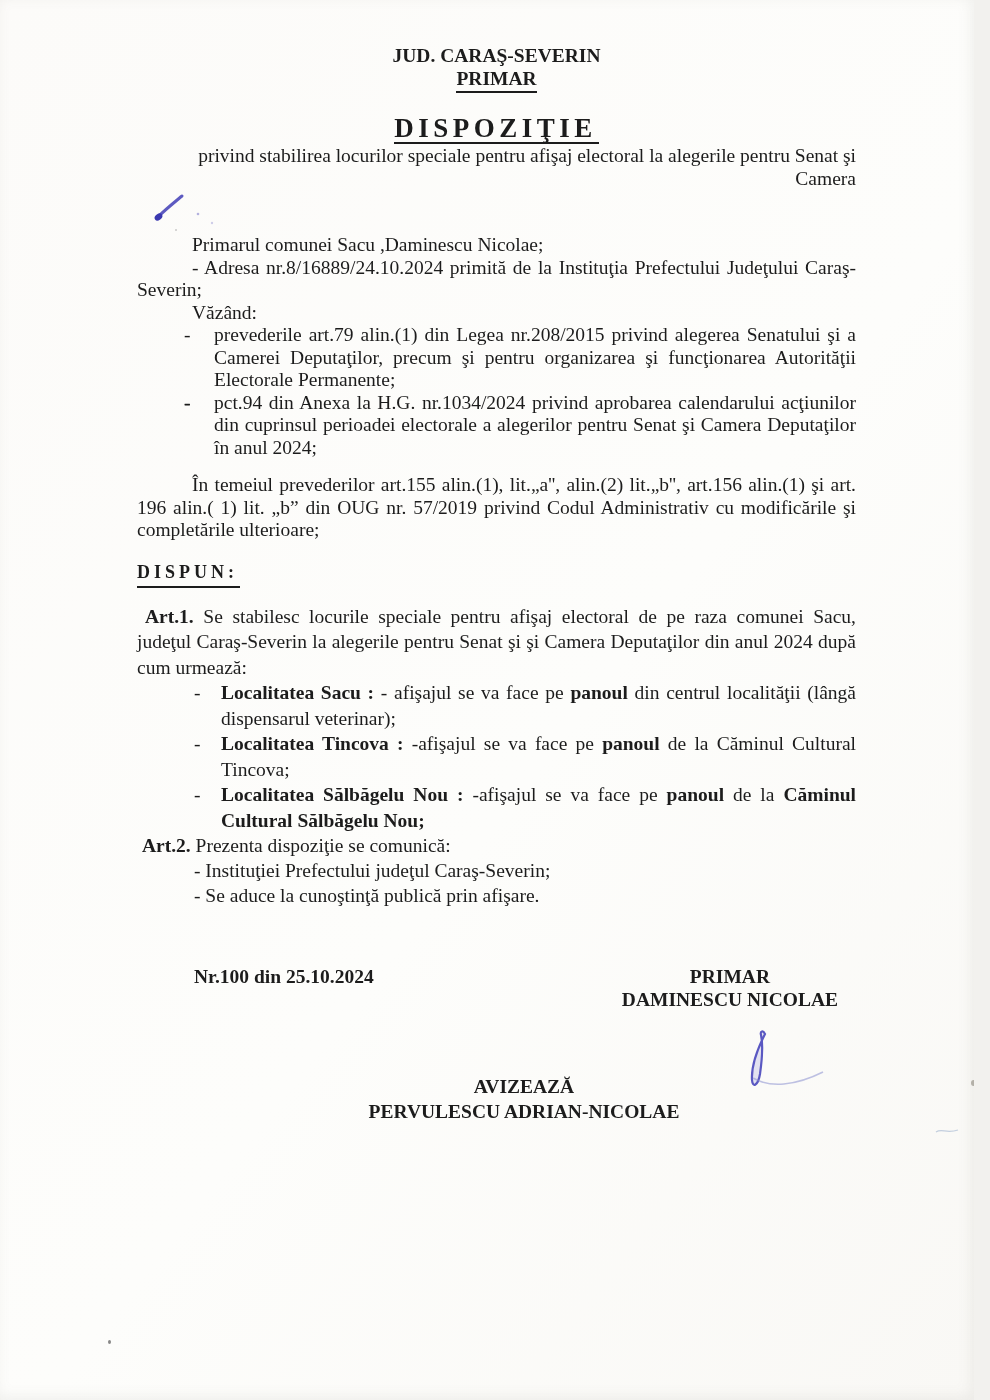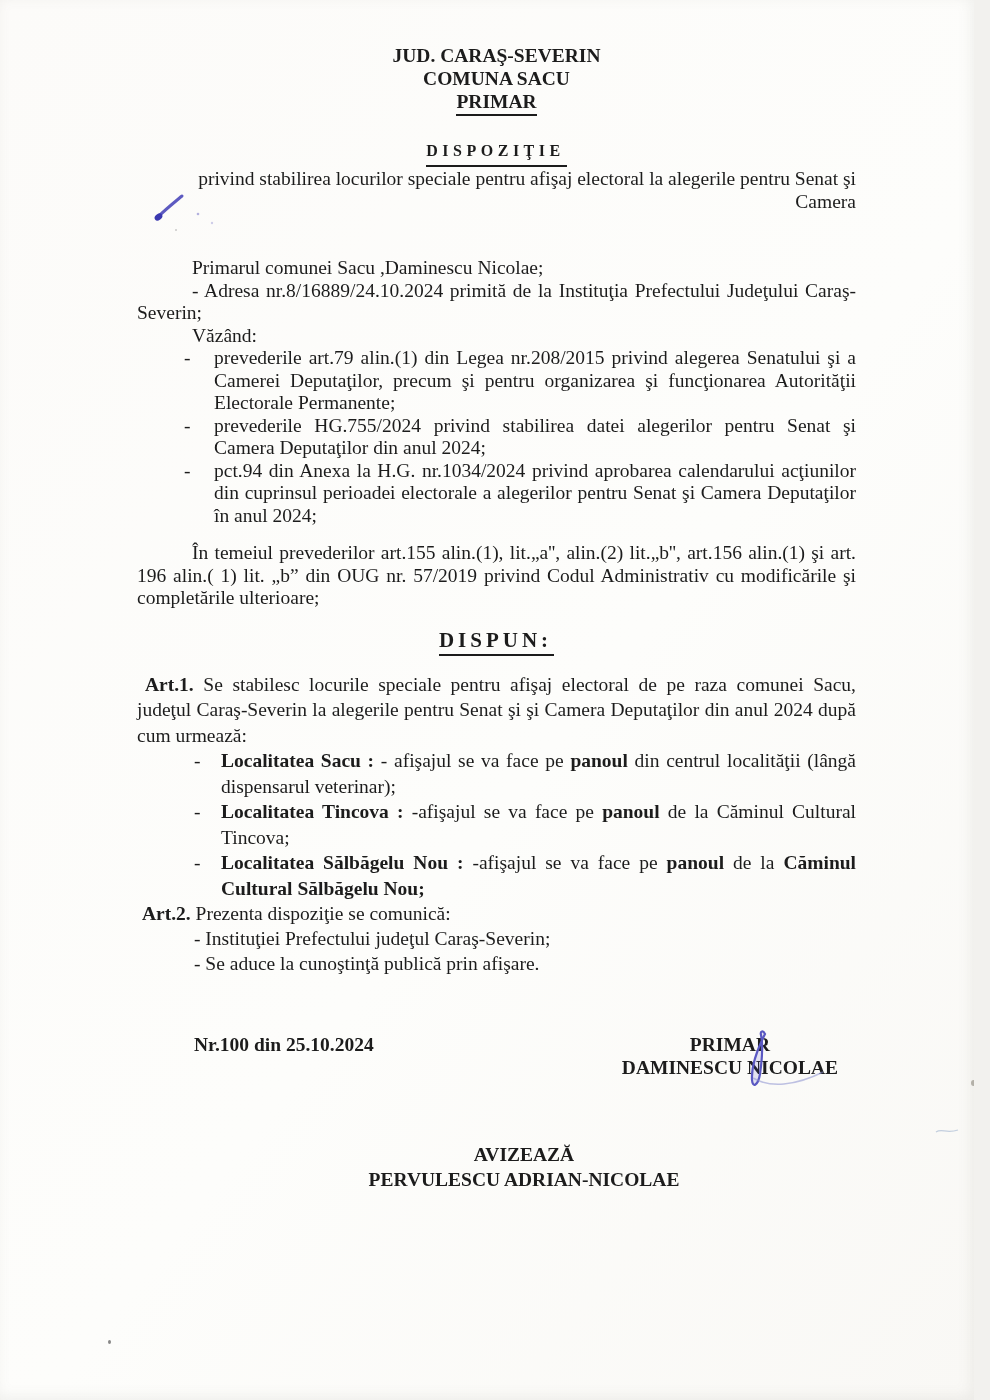--- a/index.html
+++ b/index.html
@@ -8,68 +8,66 @@
     position:relative;width:974px;height:1400px;overflow:hidden;
     background:linear-gradient(128deg,#fcfbf9 0%,#fdfdfb 55%,#f9f8f5 100%);
     color:#1c1c1c;
     box-shadow:inset -3px -3px 14px rgba(120,118,110,0.10);
   }
   .content{position:absolute;left:137px;top:44px;width:719px;font-size:19.5px;}
   .b{font-weight:bold;}
   .jus{text-align:justify;}
   .header-line{line-height:23px;text-align:center;}
   .u{display:inline-block;border-bottom:2px solid #1c1c1c;padding-bottom:1px;}
-  .doc-title{margin-top:22px;text-align:center;font-size:16px;line-height:26px;}
+  .doc-title{margin-top:22px;text-align:center;font-size:27px;line-height:26px;}
   .doc-title .u{letter-spacing:4.5px;padding-right:2px;font-weight:bold;}
   .subtitle{line-height:23px;text-align:right;}
   .preamble{margin-top:44px;line-height:22.5px;}
   .ind{text-indent:55px;}
   .v-item{position:relative;padding-left:77px;text-align:justify;line-height:22.5px;}
   .v-item .dash,.a-item .dash{position:absolute;}
   .v-item .dash{left:47px;top:0;}
   .temei{margin-top:15px;line-height:22.5px;text-align:justify;text-indent:55px;}
-  .dispun{margin-top:17px;margin-bottom:16px;text-align:center;font-size:21px;line-height:26px;}
+  .dispun{margin-top:17px;margin-bottom:16px;text-align:left;font-size:18px;line-height:26px;}
   .dispun .u{letter-spacing:4px;padding-right:2px;font-weight:bold;}
   .art1-p{line-height:25.5px;text-align:justify;text-indent:8px;}
   .a-item{position:relative;padding-left:84px;text-align:justify;line-height:25.5px;}
   .a-item .dash{left:57px;top:0;}
   .art2-p{line-height:25px;text-align:justify;text-indent:5px;}
   .art2-sub{line-height:25px;padding-left:57px;}
   .sig-row{margin-top:57px;display:flex;align-items:flex-start;}
   .sig-number{margin-left:57px;line-height:23px;}
   .sig-block{margin-left:auto;margin-right:18px;text-align:center;line-height:23px;}
   .approval{margin-top:64px;text-align:center;line-height:24.5px;padding-left:55px;}
   .speck{position:absolute;border-radius:50%;}
   svg{display:block;}
 </style>
 </head>
 <body>
 
 <div class="page">
   <div class="content">
 
     <div class="header-line b">JUD. CARAŞ-SEVERIN</div>
-    <div class="header-line b">COMUNA SACU</div>
     <div class="header-line b"><span class="u">PRIMAR</span></div>
 
     <div class="doc-title"><span class="u">DISPOZIŢIE</span></div>
     <div class="subtitle">privind stabilirea locurilor speciale pentru afişaj electoral la alegerile pentru Senat şi Camera</div>
 
     <div class="preamble">
       <div class="ind">Primarul comunei  Sacu ,Daminescu Nicolae;</div>
       <div class="ind jus">- Adresa nr.8/16889/24.10.2024 primită de la Instituţia Prefectului Judeţului Caraş-Severin;</div>
       <div class="ind">Văzând:</div>
 
       <div class="v-item">
         <span class="dash">-</span>
         <span>prevederile art.79 alin.(1) din Legea nr.208/2015 privind alegerea Senatului şi a Camerei Deputaţilor, precum şi pentru organizarea şi funcţionarea Autorităţii Electorale Permanente;</span>
       </div>
       <div class="v-item">
         <span class="dash">-</span>
-        <span>prevederile HG.755/2024 privind stabilirea datei alegerilor pentru Senat şi Camera Deputaţilor din anul 2024;</span>
       </div>
       <div class="v-item">
         <span class="dash">-</span>
         <span>pct.94 din Anexa la H.G. nr.1034/2024 privind aprobarea calendarului acţiunilor din cuprinsul perioadei electorale a alegerilor pentru Senat şi Camera Deputaţilor în anul 2024;</span>
       </div>
 
       <div class="temei">În temeiul prevederilor art.155 alin.(1), lit.„a'', alin.(2) lit.„b'', art.156 alin.(1) şi art. 196 alin.( 1) lit. „b” din OUG nr. 57/2019 privind Codul Administrativ cu modificările şi completările ulterioare;</div>
     </div>
 
     <div class="dispun"><span class="u">DISPUN:</span></div>

